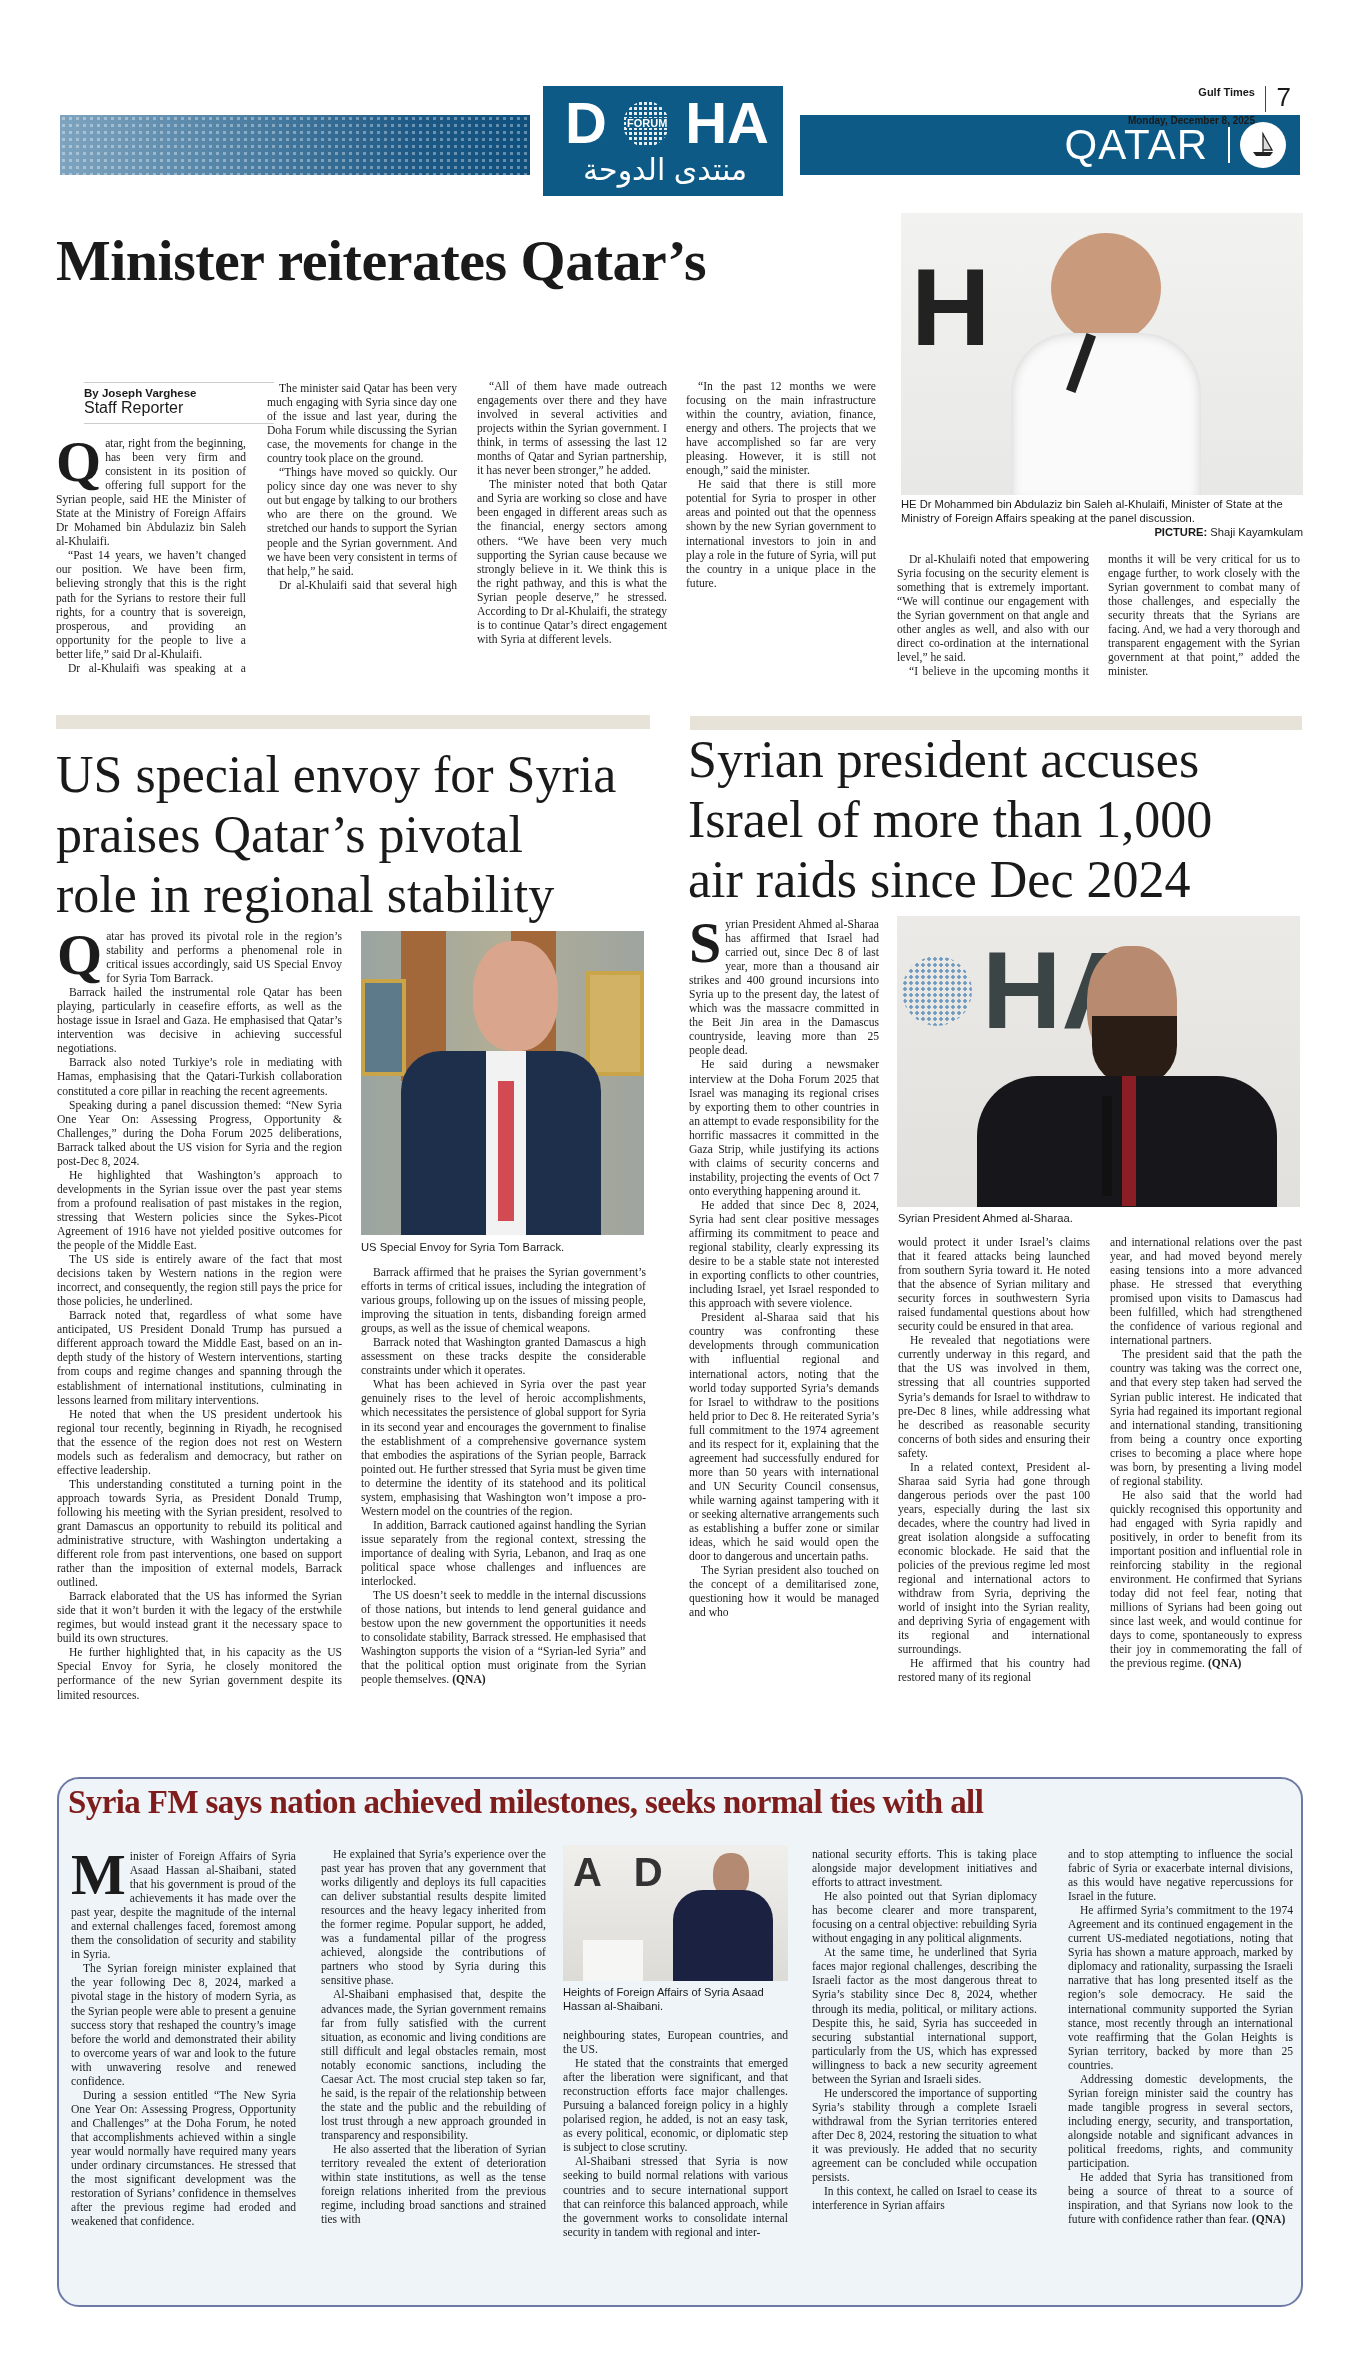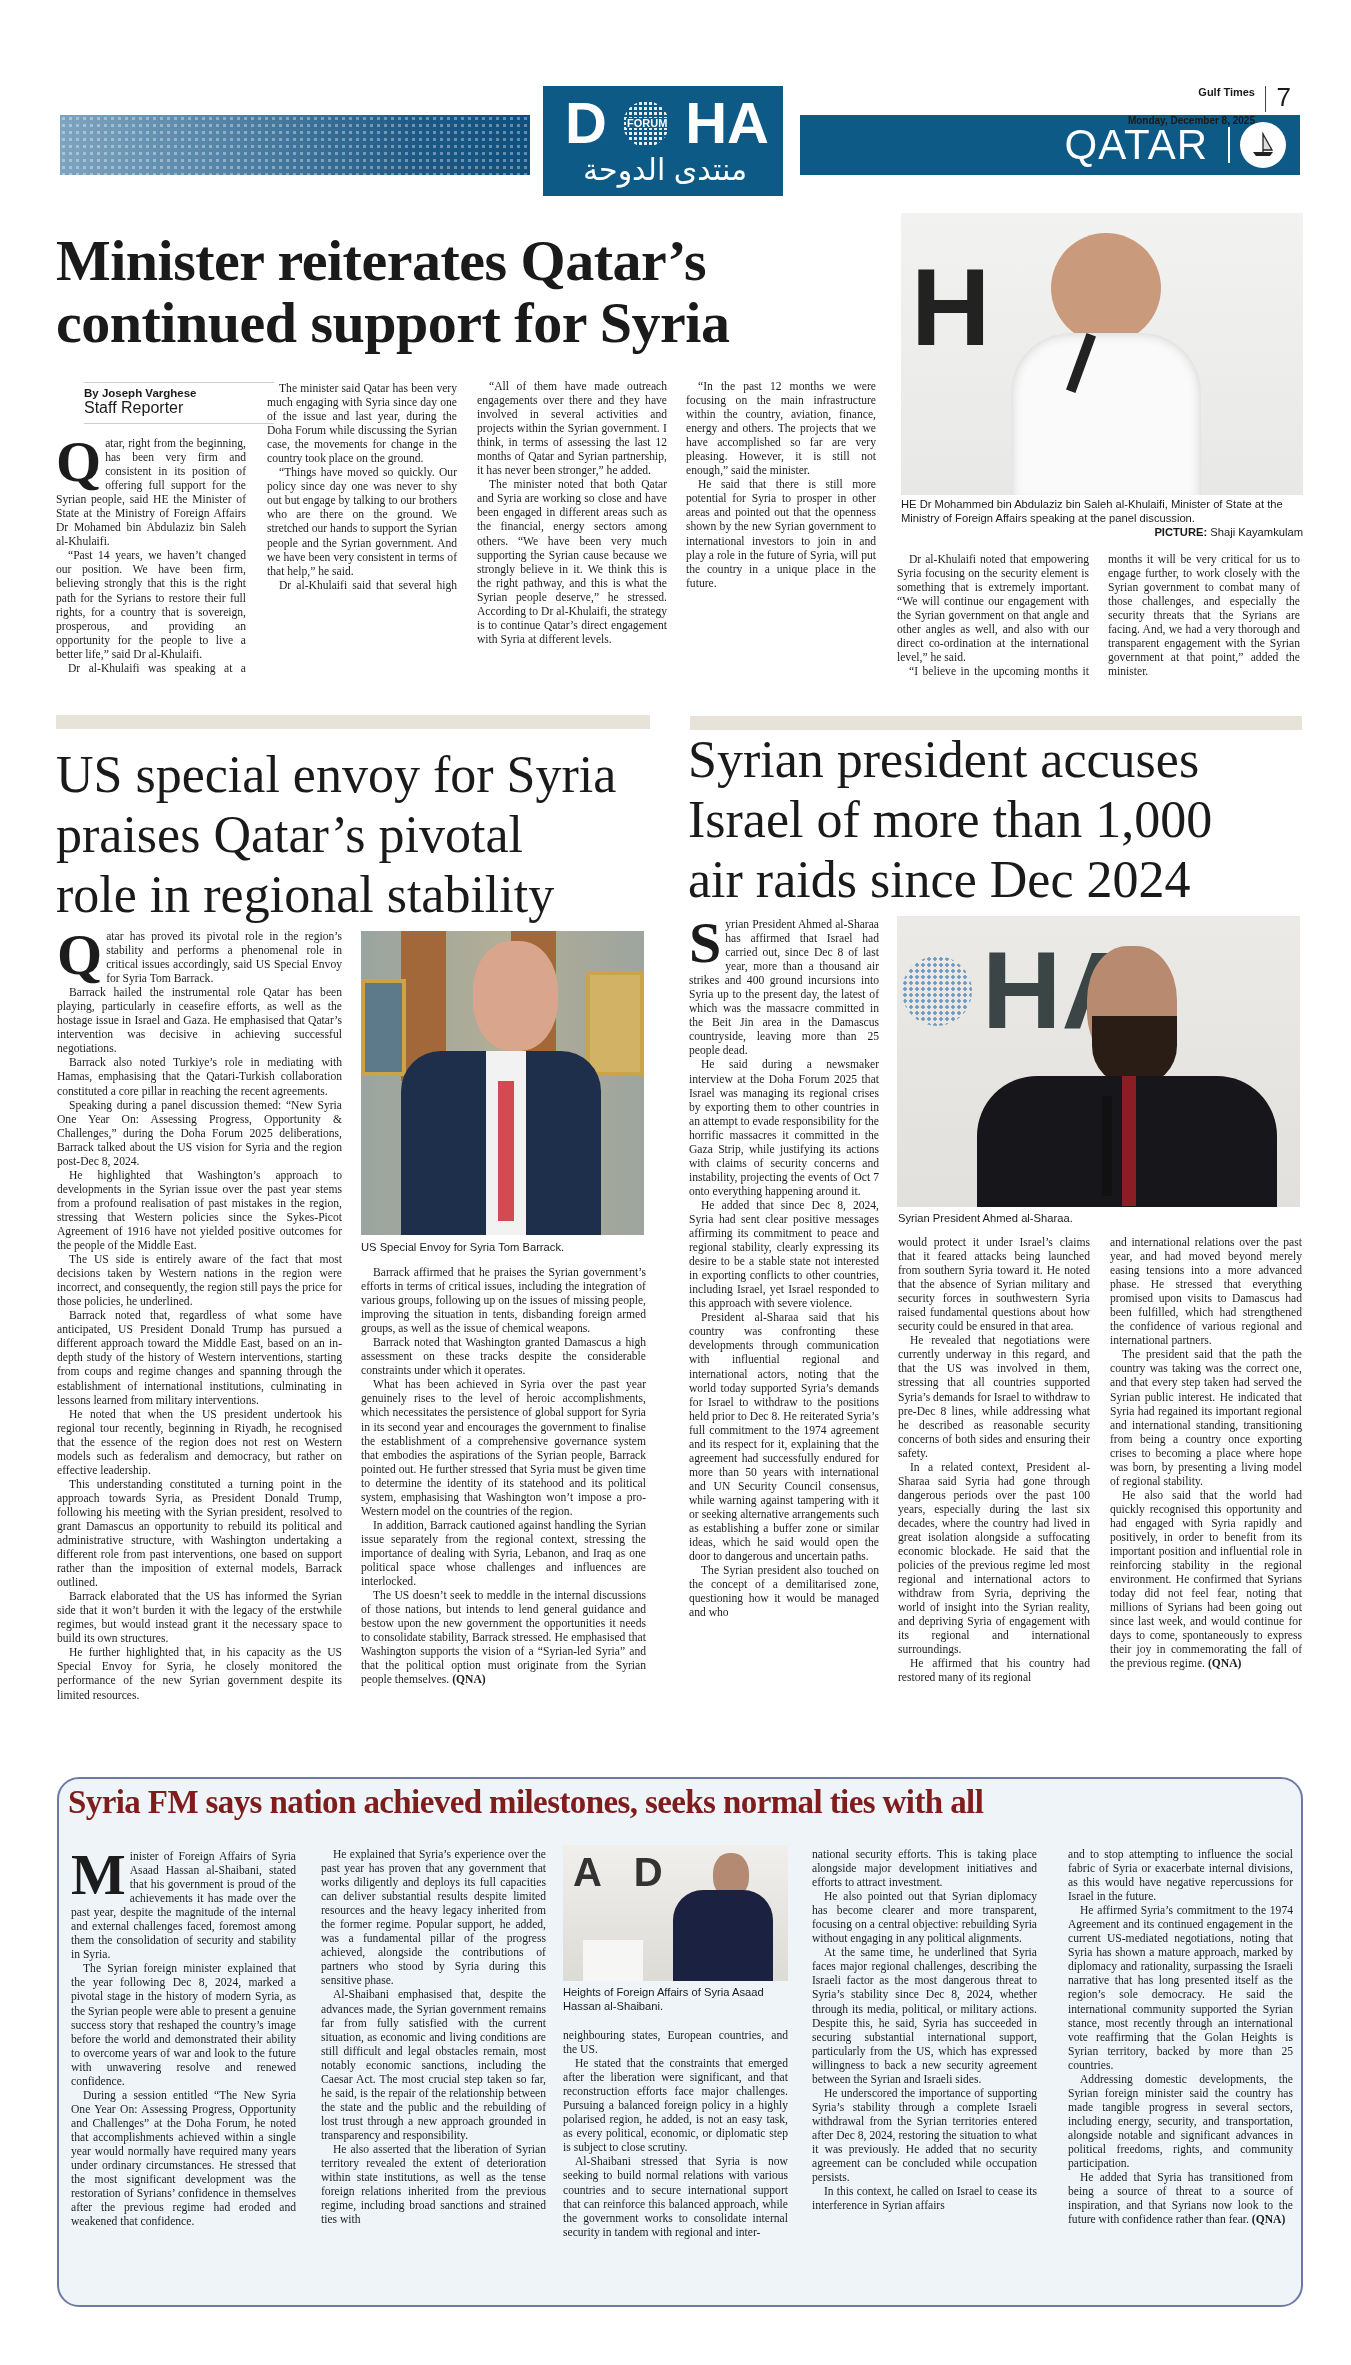--- a/index.html
+++ b/index.html
@@ -46,21 +46,20 @@
   </div>
   <div class="abs sans" style="left:40px;top:66px;font-size:30px;color:#fff;direction:rtl;">منتدى الدوحة</div>
 </div>
 <div class="abs sans" style="right:96px;top:86px;font-size:11px;font-weight:bold;">Gulf Times</div>
 <div class="abs sans" style="right:96px;top:115px;font-size:10px;font-weight:bold;">Monday, December 8, 2025</div>
 <div class="abs" style="right:85px;top:86px;width:1px;height:26px;background:#444;"></div>
 <div class="abs sans" style="right:60px;top:82px;font-size:26px;">7</div>
 
 <div class="abs serif" style="left:56px;top:230px;width:850px;font-size:58px;font-weight:bold;line-height:62px;letter-spacing:-0.5px;">
   <div>Minister reiterates Qatar’s</div>
-  <div>continued support for Syria</div>
 </div>
 <div class="abs" style="left:56px;top:382px;width:190px;border-top:1px solid #ccc;border-bottom:1px solid #ccc;padding:4px 0 6px;margin-left:28px;">
   <div class="sans" style="font-size:11.5px;font-weight:bold;">By Joseph Varghese</div>
   <div class="sans" style="font-size:16px;">Staff Reporter</div>
 </div>
 <div class="abs body-text" style="left:56px;top:437px;width:190px;">
   <p class="first"><span class="dropcap">Q</span><span>atar, right from the beginning, has been very firm and consistent in its position of offering full support for the Syrian people, said HE the Minister of State at the Ministry of Foreign Affairs Dr Mohamed bin Abdulaziz bin Saleh al-Khulaifi.</span></p>
   <p>“Past 14 years, we haven’t changed our position. We have been firm, believing strongly that this is the right path for the Syrians to restore their full rights, for a country that is sovereign, prosperous, and providing an opportunity for the people to live a better life,” said Dr al-Khulaifi.</p>
   <p style="height:14px;overflow:hidden">Dr al-Khulaifi was speaking at a panel discussion titled ‘The New Syria One Year On: Assessing Progress, Opportunity &amp; Challenges’ at Doha Forum 2025.</p>
 </div>

